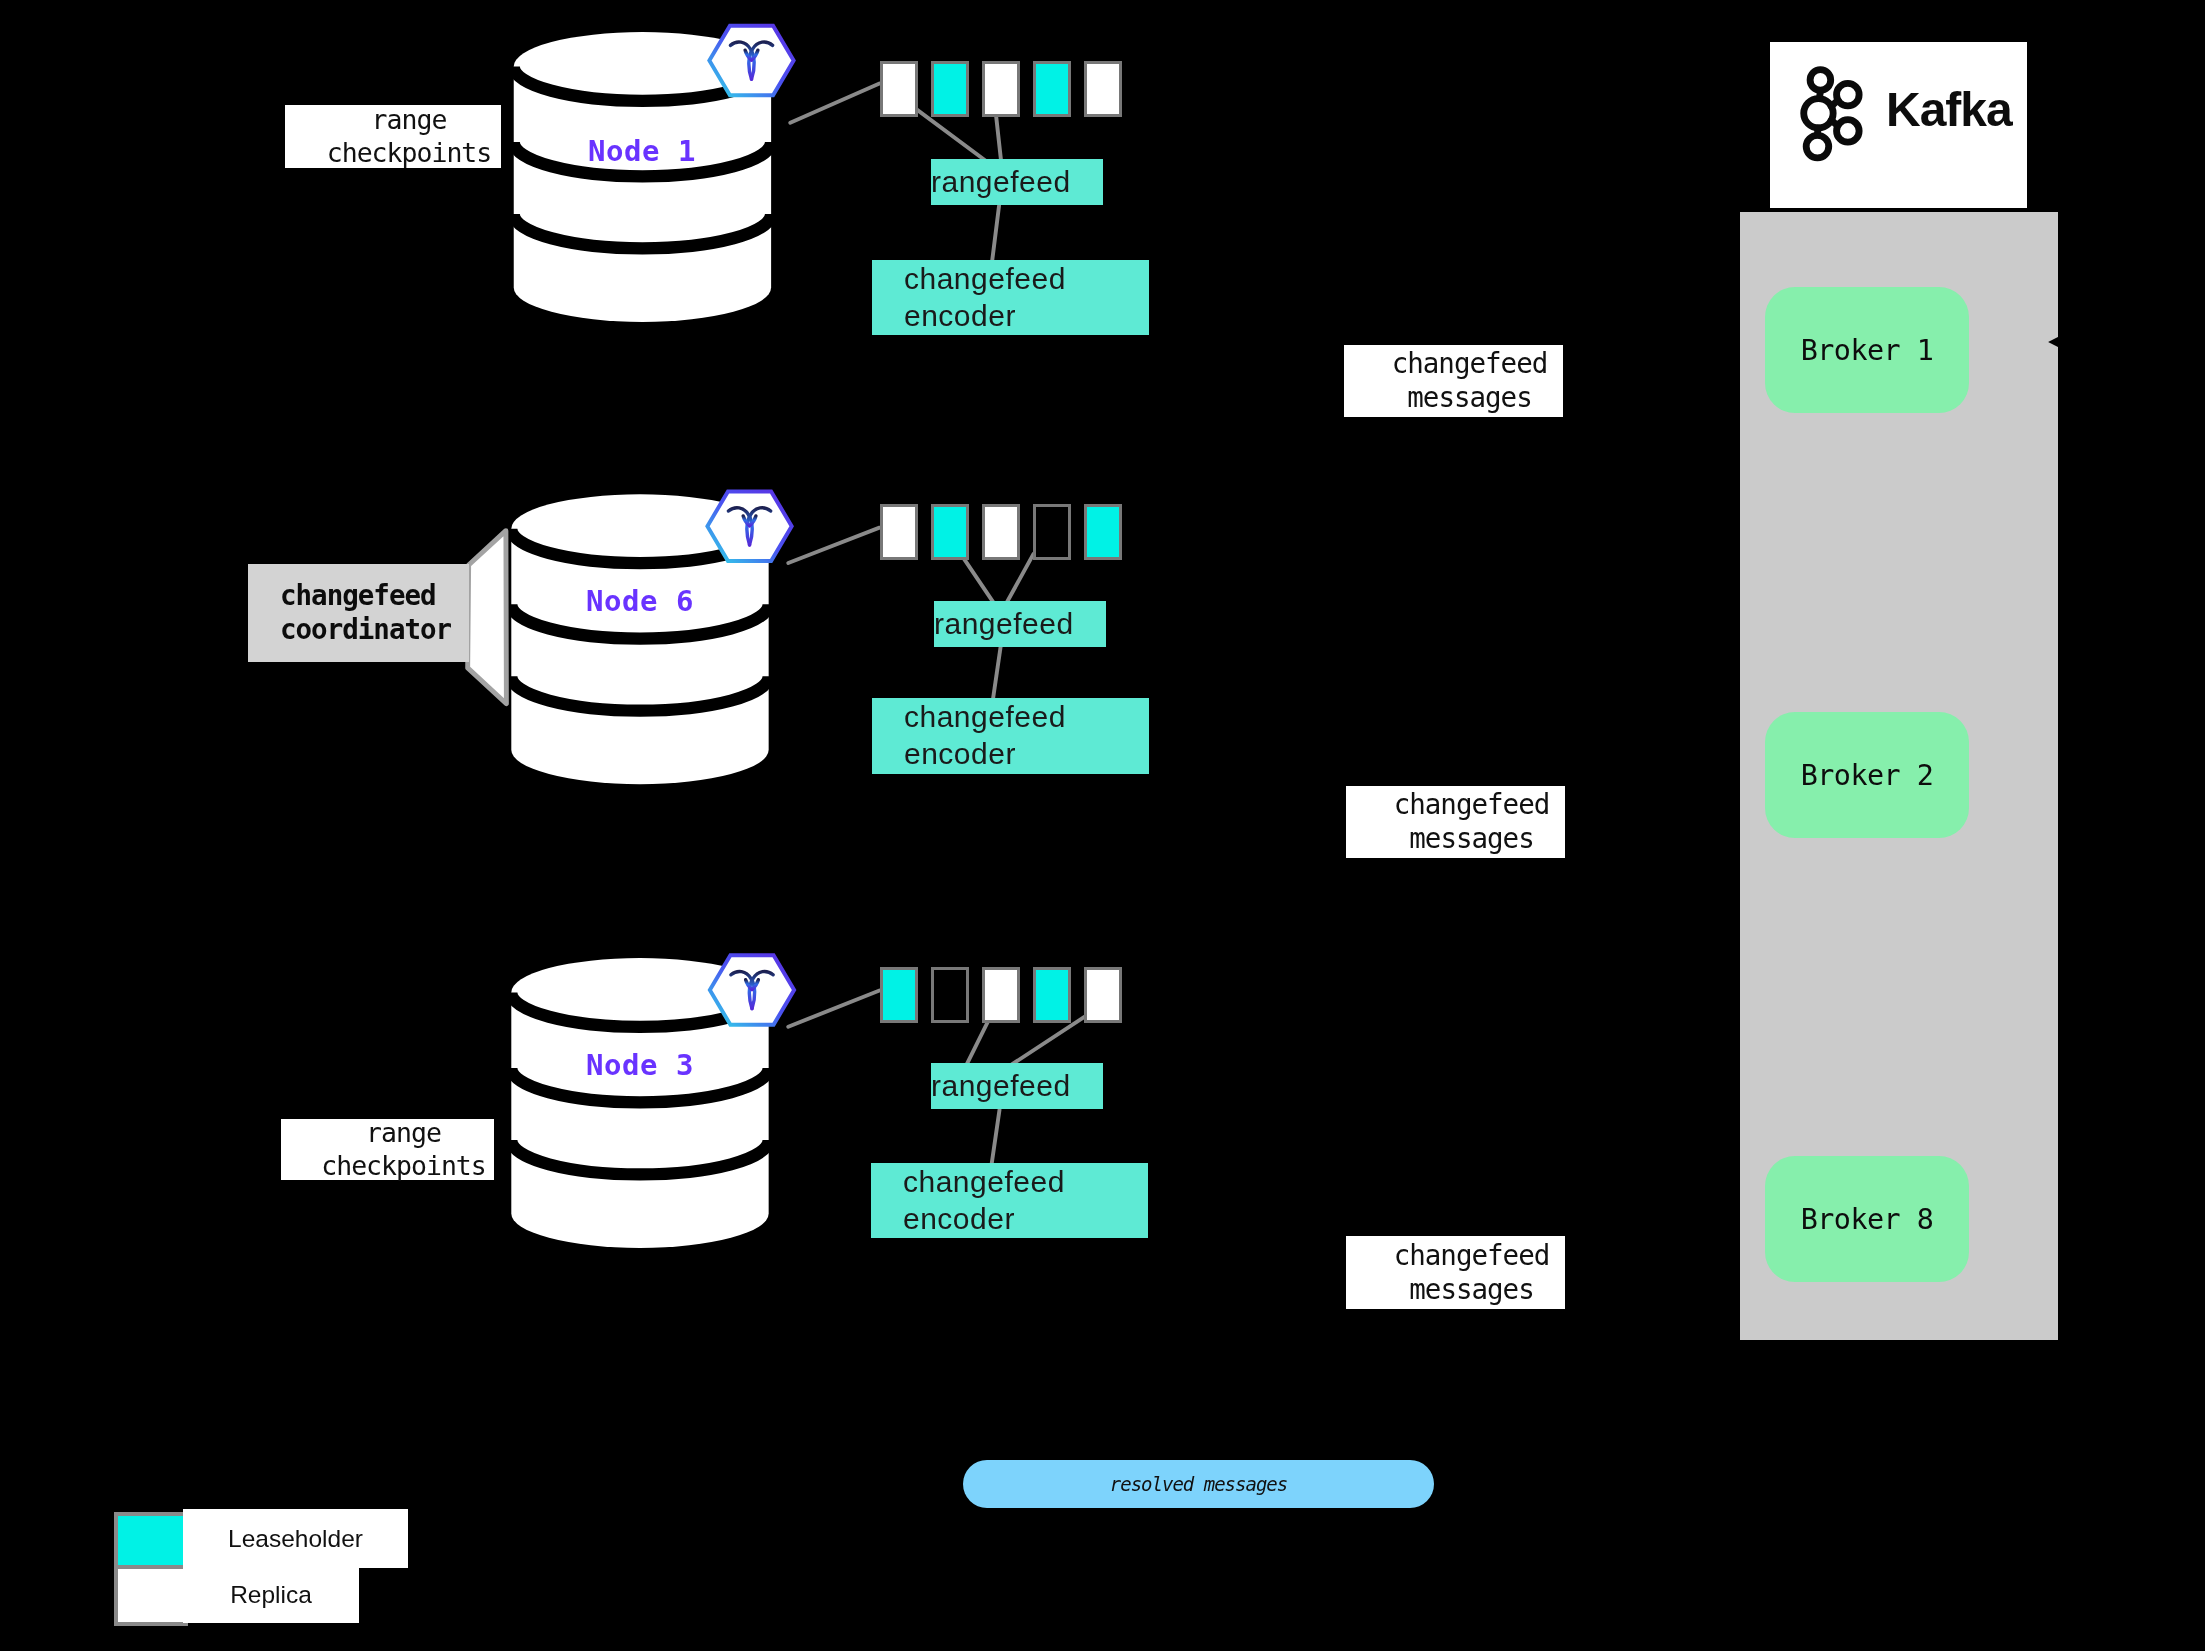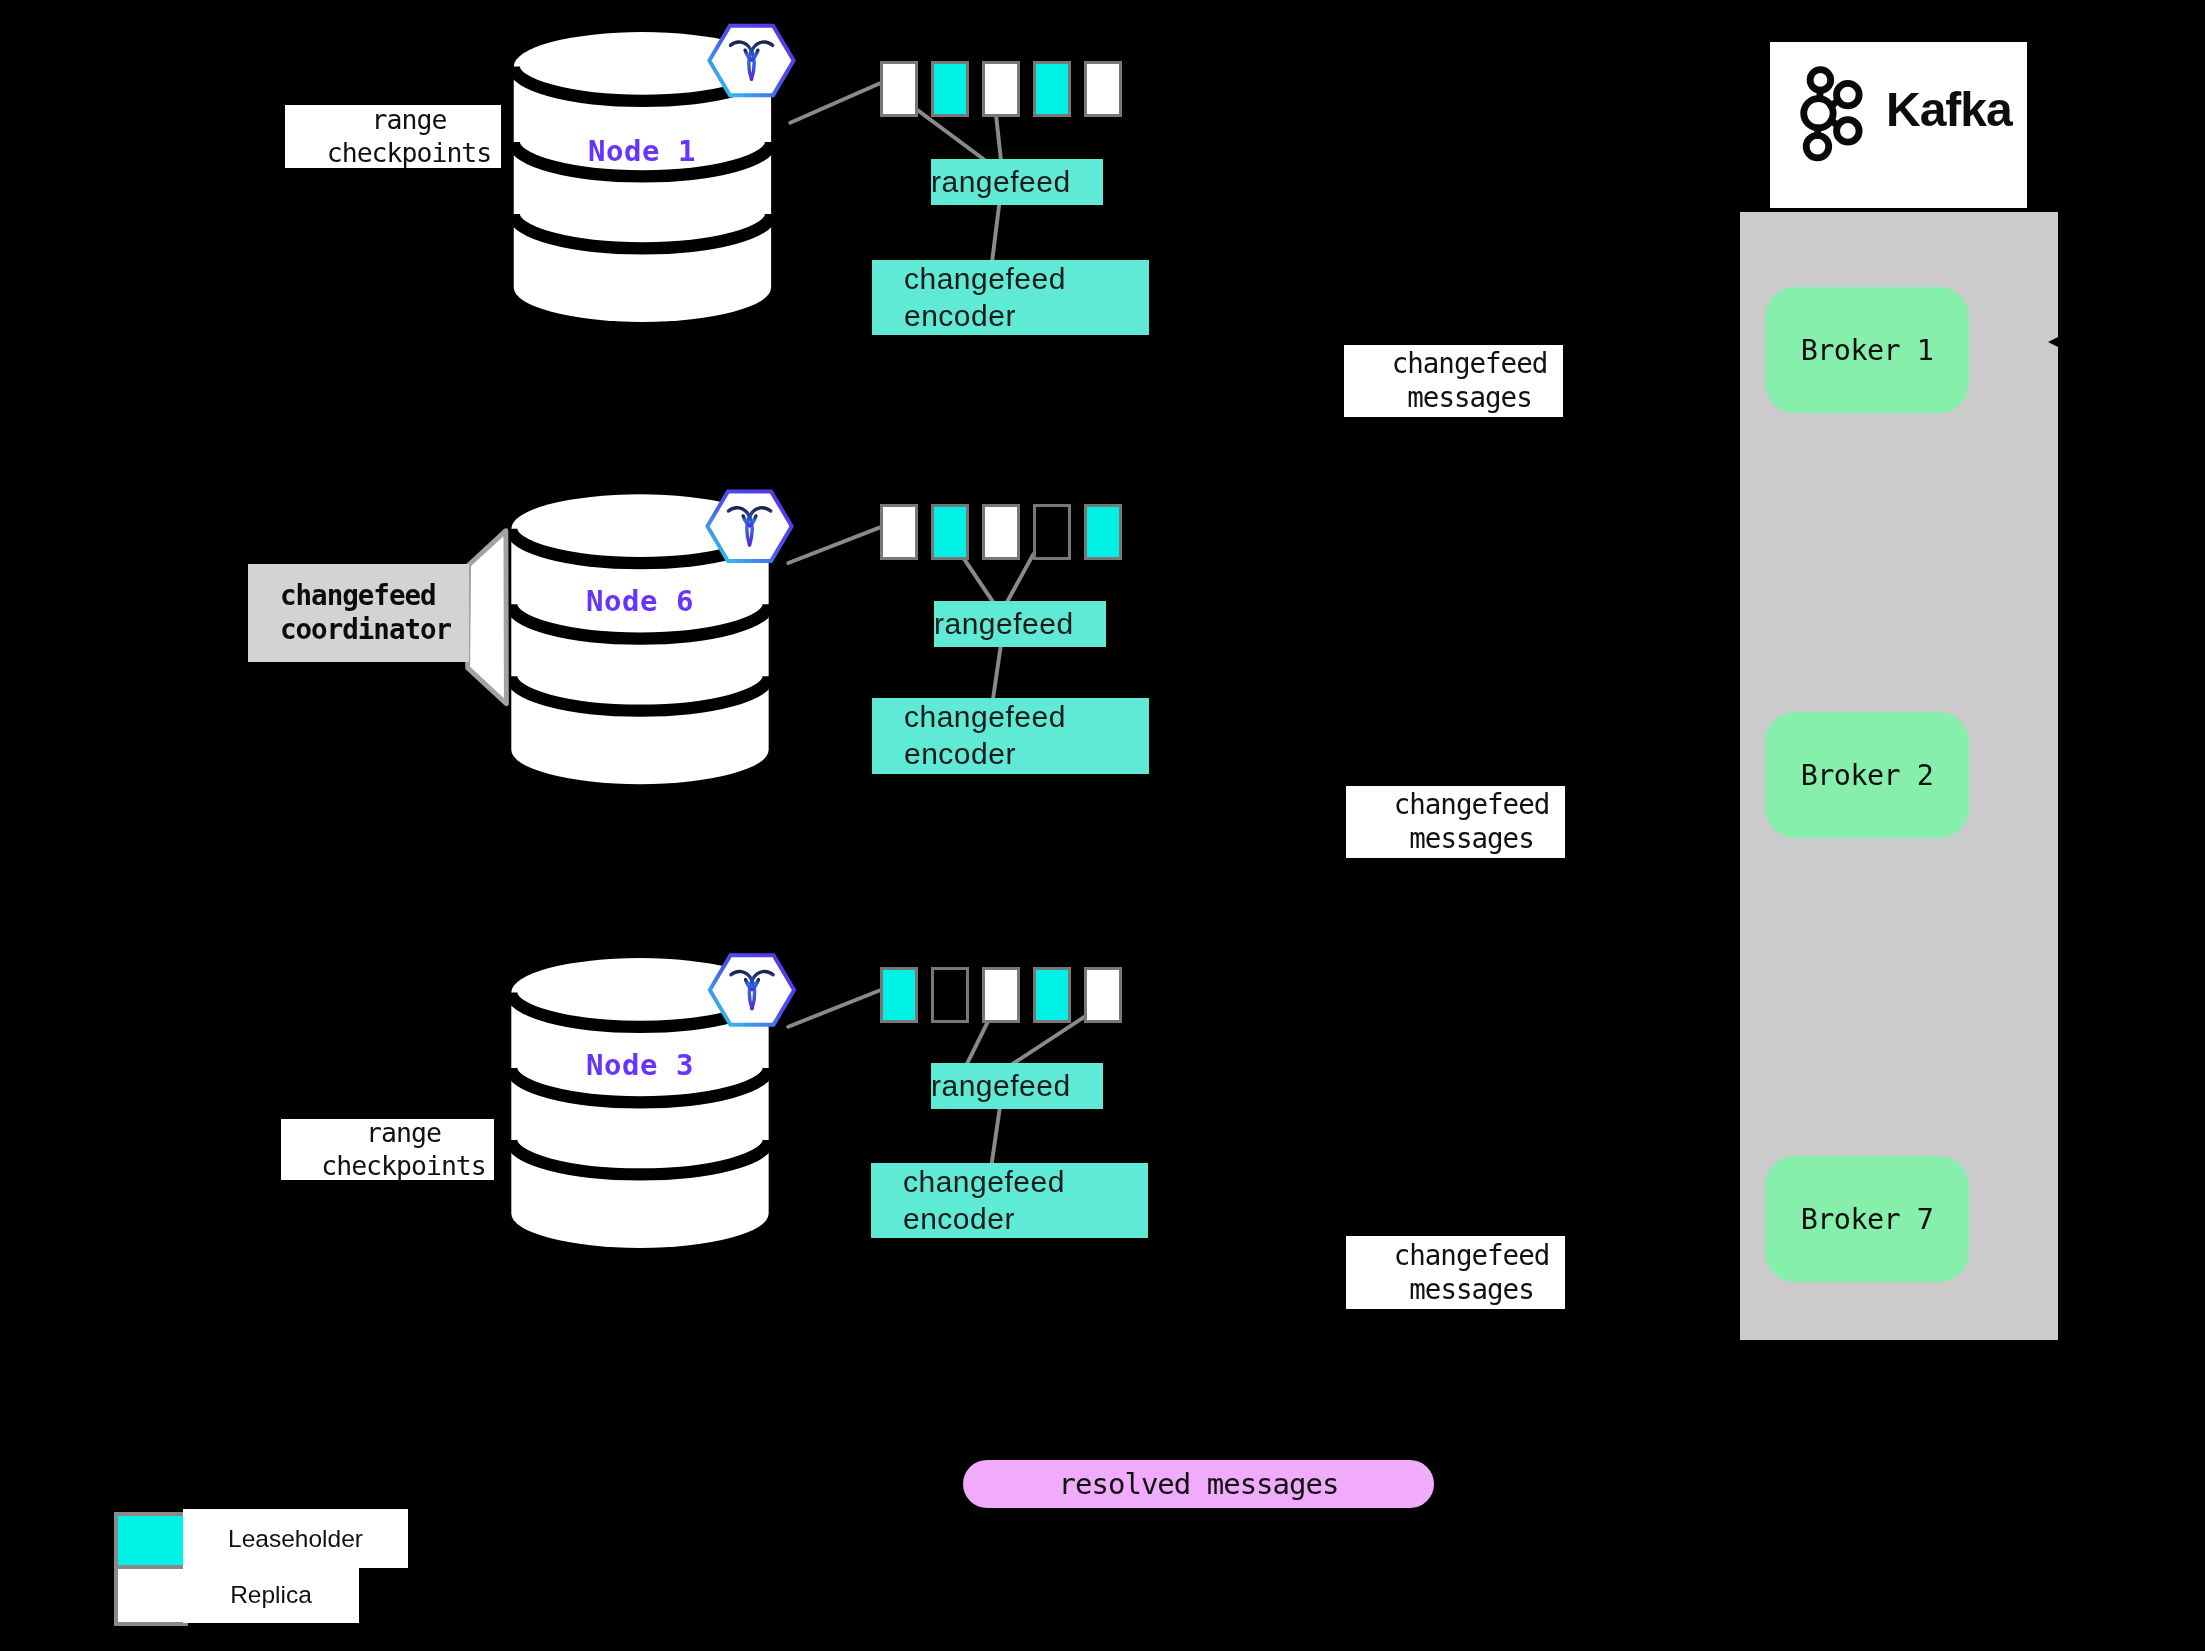--- a/index.html
+++ b/index.html
@@ -19,22 +19,22 @@
   .encoder-box{font-size:30px;letter-spacing:0.5px;}
   .coord-box{background:#d3d3d3;color:#0c0c0c;font-weight:bold;font-size:27.5px;letter-spacing:-1px;}
   .node-label{position:absolute;width:196px;height:37px;text-align:center;line-height:37px;
               font-weight:bold;font-size:29px;color:#6933ff;letter-spacing:0.5px;}
   .square{position:absolute;width:32px;height:50px;border:3.4px solid #787878;}
   .kafka-container{position:absolute;background:#cbcbcb;}
   .broker{position:absolute;width:204px;height:126px;background:#86efac;border-radius:30px;
           color:#0d0d0d;font-size:28.4px;display:flex;align-items:center;justify-content:center;letter-spacing:-0.5px;}
   .kafka-logo-box{position:absolute;background:#fff;}
   .kafka-word{position:absolute;font-weight:bold;font-size:48px;color:#0d0d0d;line-height:69px;letter-spacing:-1px;}
-  .resolved-pill{background:#f0abfc;border-radius:24px;color:#111;font-size:29px;
-                 display:flex;align-items:center;justify-content:center;letter-spacing:-1px;}
+  .resolved-pill{background:#7dd3fc;border-radius:24px;color:#111;font-size:19px;
+                 display:flex;align-items:center;justify-content:center;letter-spacing:-1px;font-style:italic;}
   .legend-label{background:#ffffff;color:#111;font-size:24.5px;display:flex;align-items:center;justify-content:center;}
   .legend-swatch{position:absolute;border:4.9px solid #8a8a8a;}
   .cyl-body{fill:#fff;}
   .cyl-band{fill:none;stroke:#000;stroke-width:25px;}
   .conn{stroke:#8a8a8a;stroke-width:8px;stroke-linecap:round;fill:none;}
 </style>
 </head>
 <body>
 
 <div class="canvas">
@@ -209,21 +209,21 @@
         <line x1="27.5" y1="63" x2="27" y2="70"></line>
         <line x1="41" y1="41" x2="48" y2="34.5"></line>
         <line x1="41" y1="55" x2="47.5" y2="60.5"></line>
       </g>
     </svg>
     <div class="kafka-word sans" style="left:116px;top:33px;width:137px;height:69px;">Kafka</div>
   </div>
 
   <div class="broker mono" style="left:1765px;top:287px;">Broker 1</div>
   <div class="broker mono" style="left:1765px;top:712px;">Broker 2</div>
-  <div class="broker mono" style="left:1765px;top:1156px;">Broker 7</div>
+  <div class="broker mono" style="left:1765px;top:1156px;">Broker 8</div>
 
   <div class="abs resolved-pill mono" style="left:963px;top:1460px;width:471px;height:48px;">resolved messages</div>
 
   <div class="legend-swatch" style="left: 114px; top: 1512px; width: 66px; height: 55px; background: rgb(0, 242, 230);"></div>
   <div class="legend-swatch" style="left: 114px; top: 1565px; width: 66px; height: 53px; background: rgb(255, 255, 255);"></div>
   <div class="abs legend-label sans" style="left:183px;top:1509px;width:225px;height:59px;">Leaseholder</div>
   <div class="abs legend-label sans" style="left:183px;top:1567px;width:176px;height:56px;">Replica</div>
 
 </div>
 

